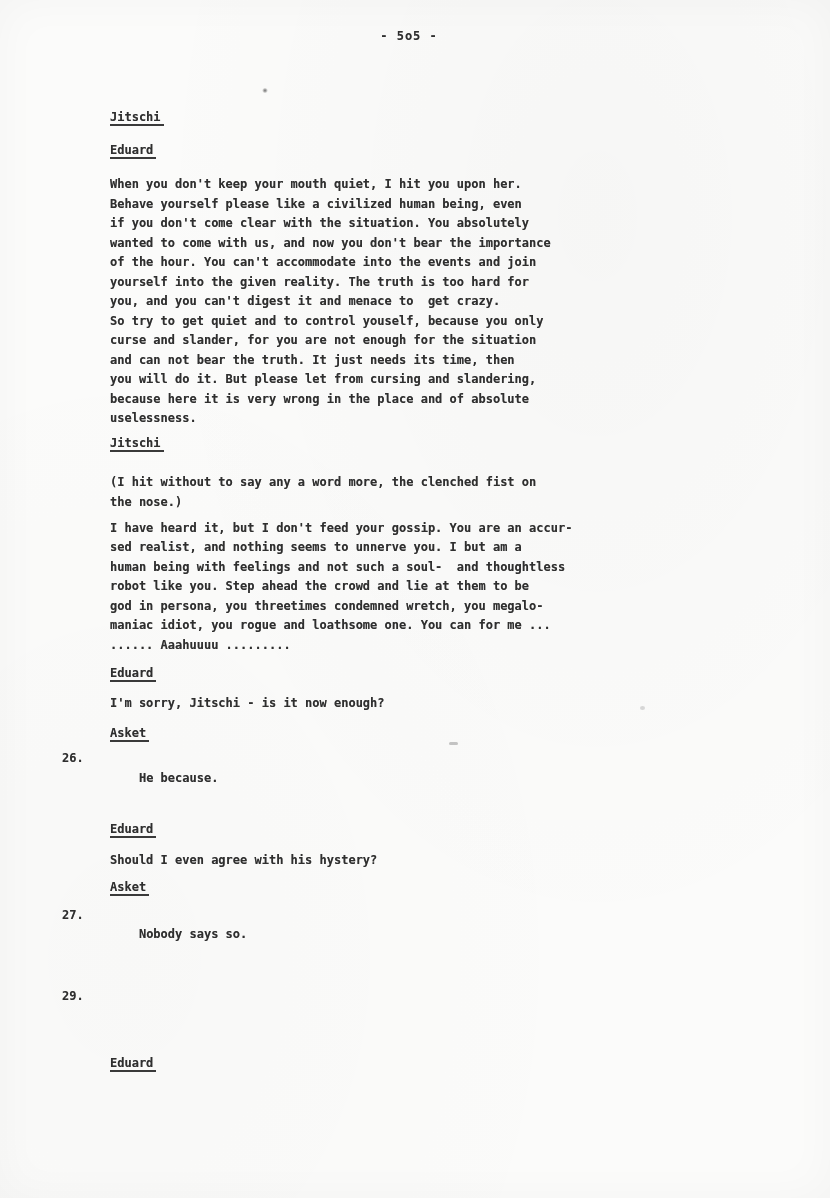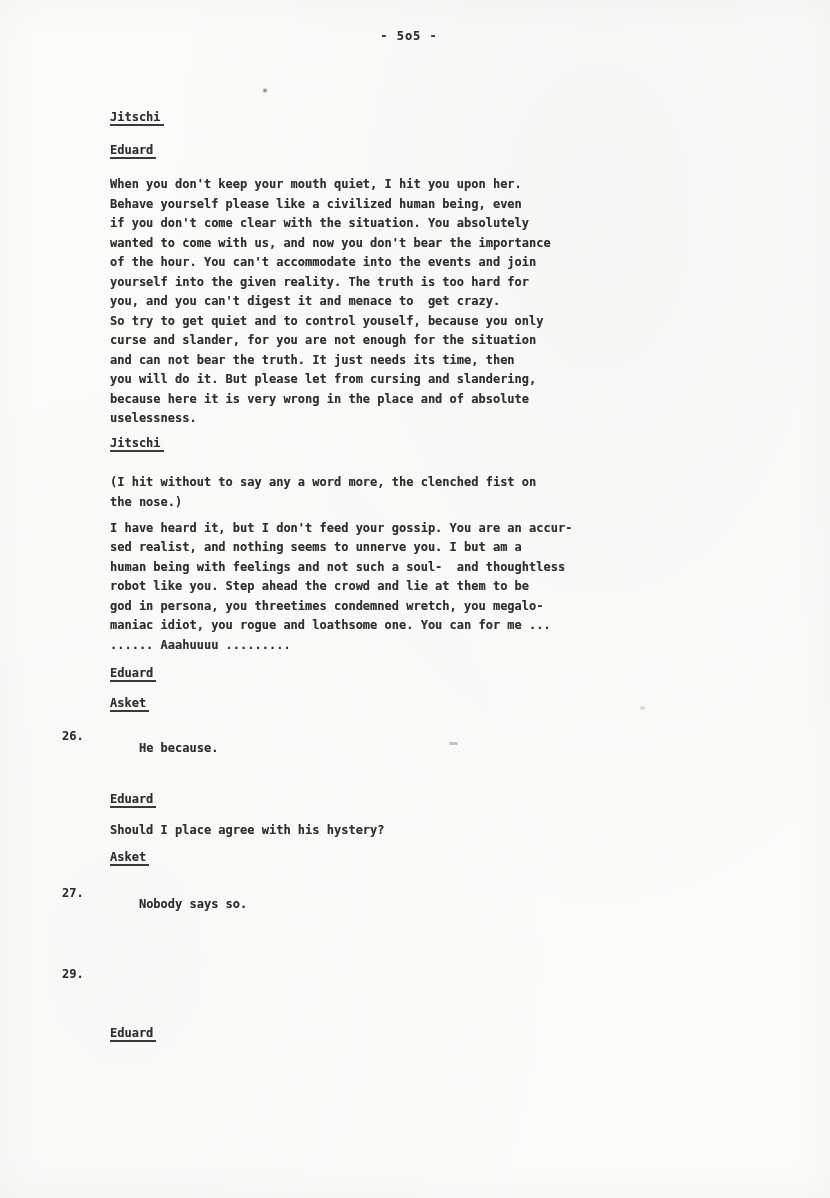--- a/index.html
+++ b/index.html
@@ -45,21 +45,21 @@
   .para {
     white-space: pre-wrap;
   }
   .numbered {
     position: relative;
     white-space: pre-wrap;
   }
   .numbered .num {
     position: absolute;
     left: -48px;
-    top: 8px;
+    top: 0;
   }
   .speck {
     position: absolute;
     pointer-events: none;
     border-radius: 50%;
   }
   #speck-1 { left: 262px; top: 88px; width: 6px; height: 5px;
              background: radial-gradient(circle, #6e6e6e 0%, rgba(150,150,150,0) 75%); }
   #speck-2 { left: 449px; top: 742px; width: 9px; height: 3px;
              background: #8d8d8d; opacity: 0.5; border-radius: 2px; }
@@ -112,34 +112,35 @@
 human being with feelings and not such a soul-  and thoughtless
 robot like you. Step ahead the crowd and lie at them to be
 god in persona, you threetimes condemned wretch, you megalo-
 maniac idiot, you rogue and loathsome one. You can for me ...
 ...... Aaahuuuu .........</p>
 
   <div class="block heading" style="margin-top:9px">
     <span class="u">Eduard</span>
   </div>
 
+  <p class="block para" style="margin-top:10.5px">I'm sorry, Jitschi - is it now enough?</p>
 
   <div class="block heading" style="margin-top:10.5px">
     <span class="u">Asket</span>
   </div>
 
   <div class="block numbered" style="margin-top:5.5px">
     <span class="num">26.</span><span>He because.</span>
   </div>
 
   <div class="block heading" style="margin-top:12.5px">
     <span class="u">Eduard</span>
   </div>
 
-  <p class="block para" style="margin-top:11.5px">Should I place agree with his hystery?</p>
+  <p class="block para" style="margin-top:11.5px">Should I even agree with his hystery?</p>
 
   <div class="block heading" style="margin-top:7.5px">
     <span class="u">Asket</span>
   </div>
 
   <div class="block numbered" style="margin-top:8px">
     <span class="num">27.</span><span>Nobody says so.</span>
   </div>
 
 

